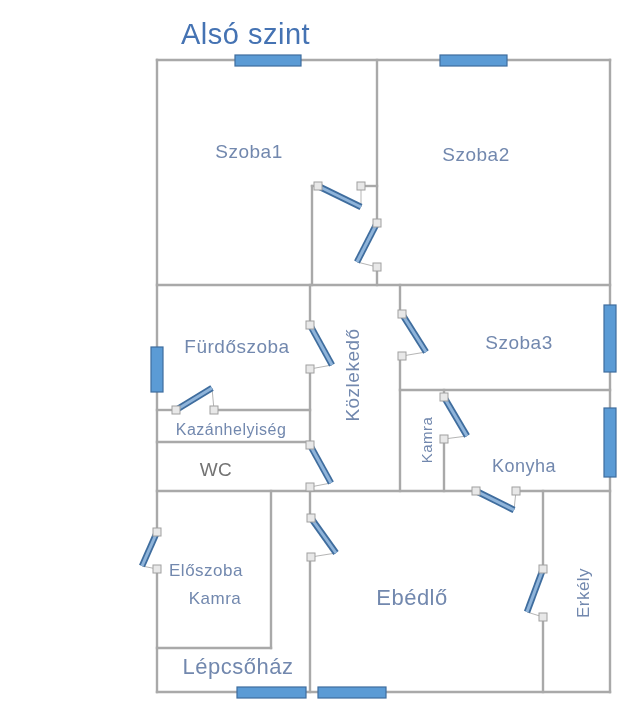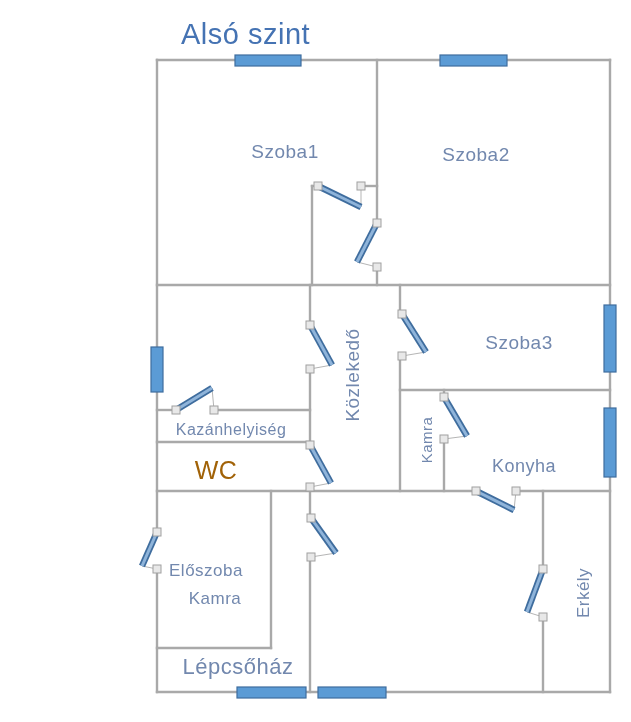--- a/index.html
+++ b/index.html
@@ -124,25 +124,27 @@
       <line x1="157" y1="532" x2="142" y2="566" stroke="#8fb4da" stroke-width="3" stroke-linecap="butt"></line>
       <rect x="153" y="528" width="8" height="8" fill="#e8e8e8" stroke="#a0a0a0" stroke-width="1"></rect>
       <rect x="153" y="565" width="8" height="8" fill="#e8e8e8" stroke="#a0a0a0" stroke-width="1"></rect>
       <line x1="527" y1="612" x2="543" y2="617" stroke="#b5b5b5" stroke-width="1"></line>
       <line x1="543" y1="569" x2="527" y2="612" stroke="#3f6d9e" stroke-width="6.5" stroke-linecap="butt"></line>
       <line x1="543" y1="569" x2="527" y2="612" stroke="#8fb4da" stroke-width="3" stroke-linecap="butt"></line>
       <rect x="539" y="565" width="8" height="8" fill="#e8e8e8" stroke="#a0a0a0" stroke-width="1"></rect>
       <rect x="539" y="613" width="8" height="8" fill="#e8e8e8" stroke="#a0a0a0" stroke-width="1"></rect>
     </svg>
 
-  <div class="room-label" style="left: 249px; top: 152px; font-size: 19px; transform: translate(-50%, -50%); margin-left: 36px;">Szoba1</div>
+  <div class="room-label" style="left: 249px; top: 152px; font-size: 19px; transform: translate(-50%, -50%);">Szoba1</div>
   <div class="room-label" style="left: 476px; top: 155px; font-size: 19px; transform: translate(-50%, -50%);">Szoba2</div>
+  <div class="room-label" style="left: 237px; top: 347px; font-size: 19px; transform: translate(-50%, -50%);">Fürdőszoba</div>
   <div class="room-label" style="left: 353px; top: 375px; font-size: 19px; transform: translate(-50%, -50%) rotate(-90deg);">Közlekedő</div>
   <div class="room-label" style="left: 519px; top: 343px; font-size: 19px; transform: translate(-50%, -50%);">Szoba3</div>
   <div class="room-label" style="left: 231px; top: 430px; font-size: 16px; transform: translate(-50%, -50%);">Kazánhelyiség</div>
   <div class="room-label" style="left: 426px; top: 440px; font-size: 15px; transform: translate(-50%, -50%) rotate(-90deg);">Kamra</div>
   <div class="room-label" style="left: 524px; top: 466px; font-size: 18px; transform: translate(-50%, -50%);">Konyha</div>
-  <div class="room-label" style="left: 216px; top: 470px; font-size: 25px; color: #a16207; transform: translate(-50%, -50%);">WC</div>
+  <div class="room-label" style="left: 216px; top: 470px; font-size: 19px; color: #737373; transform: translate(-50%, -50%);">WC</div>
   <div class="room-label" style="left: 206px; top: 546px; font-size: 17px; transform: translate(-50%, -50%); margin-top: 25px;">Előszoba</div>
   <div class="room-label" style="left: 215px; top: 599px; font-size: 17px; transform: translate(-50%, -50%);">Kamra</div>
+  <div class="room-label" style="left: 412px; top: 598px; font-size: 22px; transform: translate(-50%, -50%);">Ebédlő</div>
   <div class="room-label" style="left: 584px; top: 593px; font-size: 17px; transform: translate(-50%, -50%) rotate(-90deg);">Erkély</div>
   <div class="room-label" style="left: 238px; top: 667px; font-size: 22px; transform: translate(-50%, -50%);">Lépcsőház</div>
 </div>
 
 </body></html>

